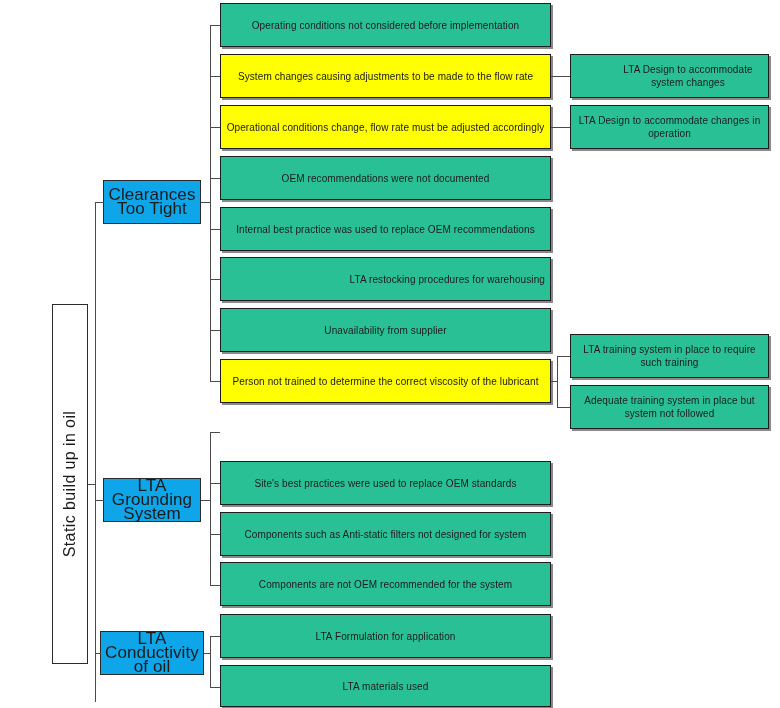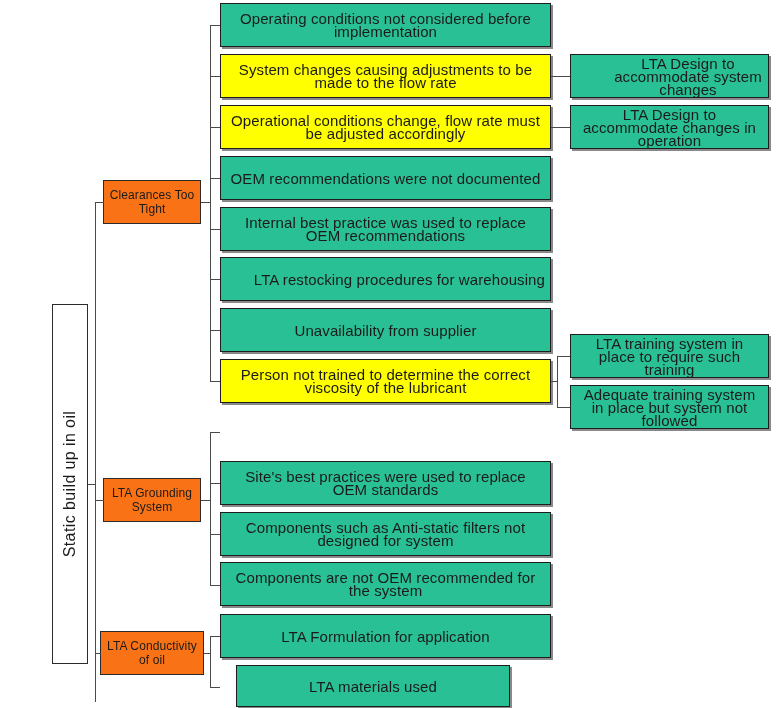--- a/index.html
+++ b/index.html
@@ -14,31 +14,31 @@
 
   
   .node{
     position:absolute;
     box-sizing:border-box;
     display:flex;
     align-items:center;
     justify-content:center;
     text-align:center;
     border:1px solid #3a3a3a;
-    font-size:15px;
+    font-size:10px;
     line-height:13px;
     letter-spacing:.1px;
     padding:2px 5px;
     box-shadow:2px 2px 0 rgba(40,40,40,.55);
   }
   .node.teal{background:#2ac095;border-color:#1d1d1d;}
   .node.yellow{background:#ffff00;border-color:#1d1d1d;}
   .node.plain{
-    background:#f97316;border:1px solid #2b2b2b;box-shadow:none;
-    font-size:12px;line-height:14px;
+    background:#0ea5e9;border:1px solid #2b2b2b;box-shadow:none;
+    font-size:17px;line-height:14px;
   }
 
   
   #root-node{
     position:absolute;
     left:52px;top:304px;
     width:36px;height:360px;
     box-sizing:border-box;
     border:1px solid #2b2b2b;
     background:#ffffff;
@@ -136,21 +136,21 @@
   <div class="node teal" style="left:220px;top:562px;width:331px;height:44px;">
     <span>Components are not OEM recommended for the system</span>
     </div>
   <div class="node teal" style="left:220px;top:512px;width:331px;height:44px;">
     <span>Components such as Anti-static filters not designed for system</span>
     </div>
 
   <div class="node teal" style="left:220px;top:614px;width:331px;height:44px;">
     <span>LTA Formulation for application</span>
     </div>
-  <div class="node teal" style="left:220px;top:665px;width:274px;height:42px;margin-left:16px;">
+  <div class="node teal" style="left:220px;top:665px;width:331px;height:42px;">
     <span>LTA materials used</span>
     </div>
 
   <div class="ln hln" style="left:551px;top:76px;width:19px;"></div>
   <div class="ln hln" style="left:551px;top:127px;width:19px;"></div>
 
   <div class="ln hln" style="left:551px;top:381px;width:7px;"></div>
   <div class="ln vln" style="left:557px;top:356px;height:51px;"></div>
   <div class="ln hln" style="left:557px;top:356px;width:13px;"></div>
   <div class="ln hln" style="left:557px;top:407px;width:13px;"></div>

